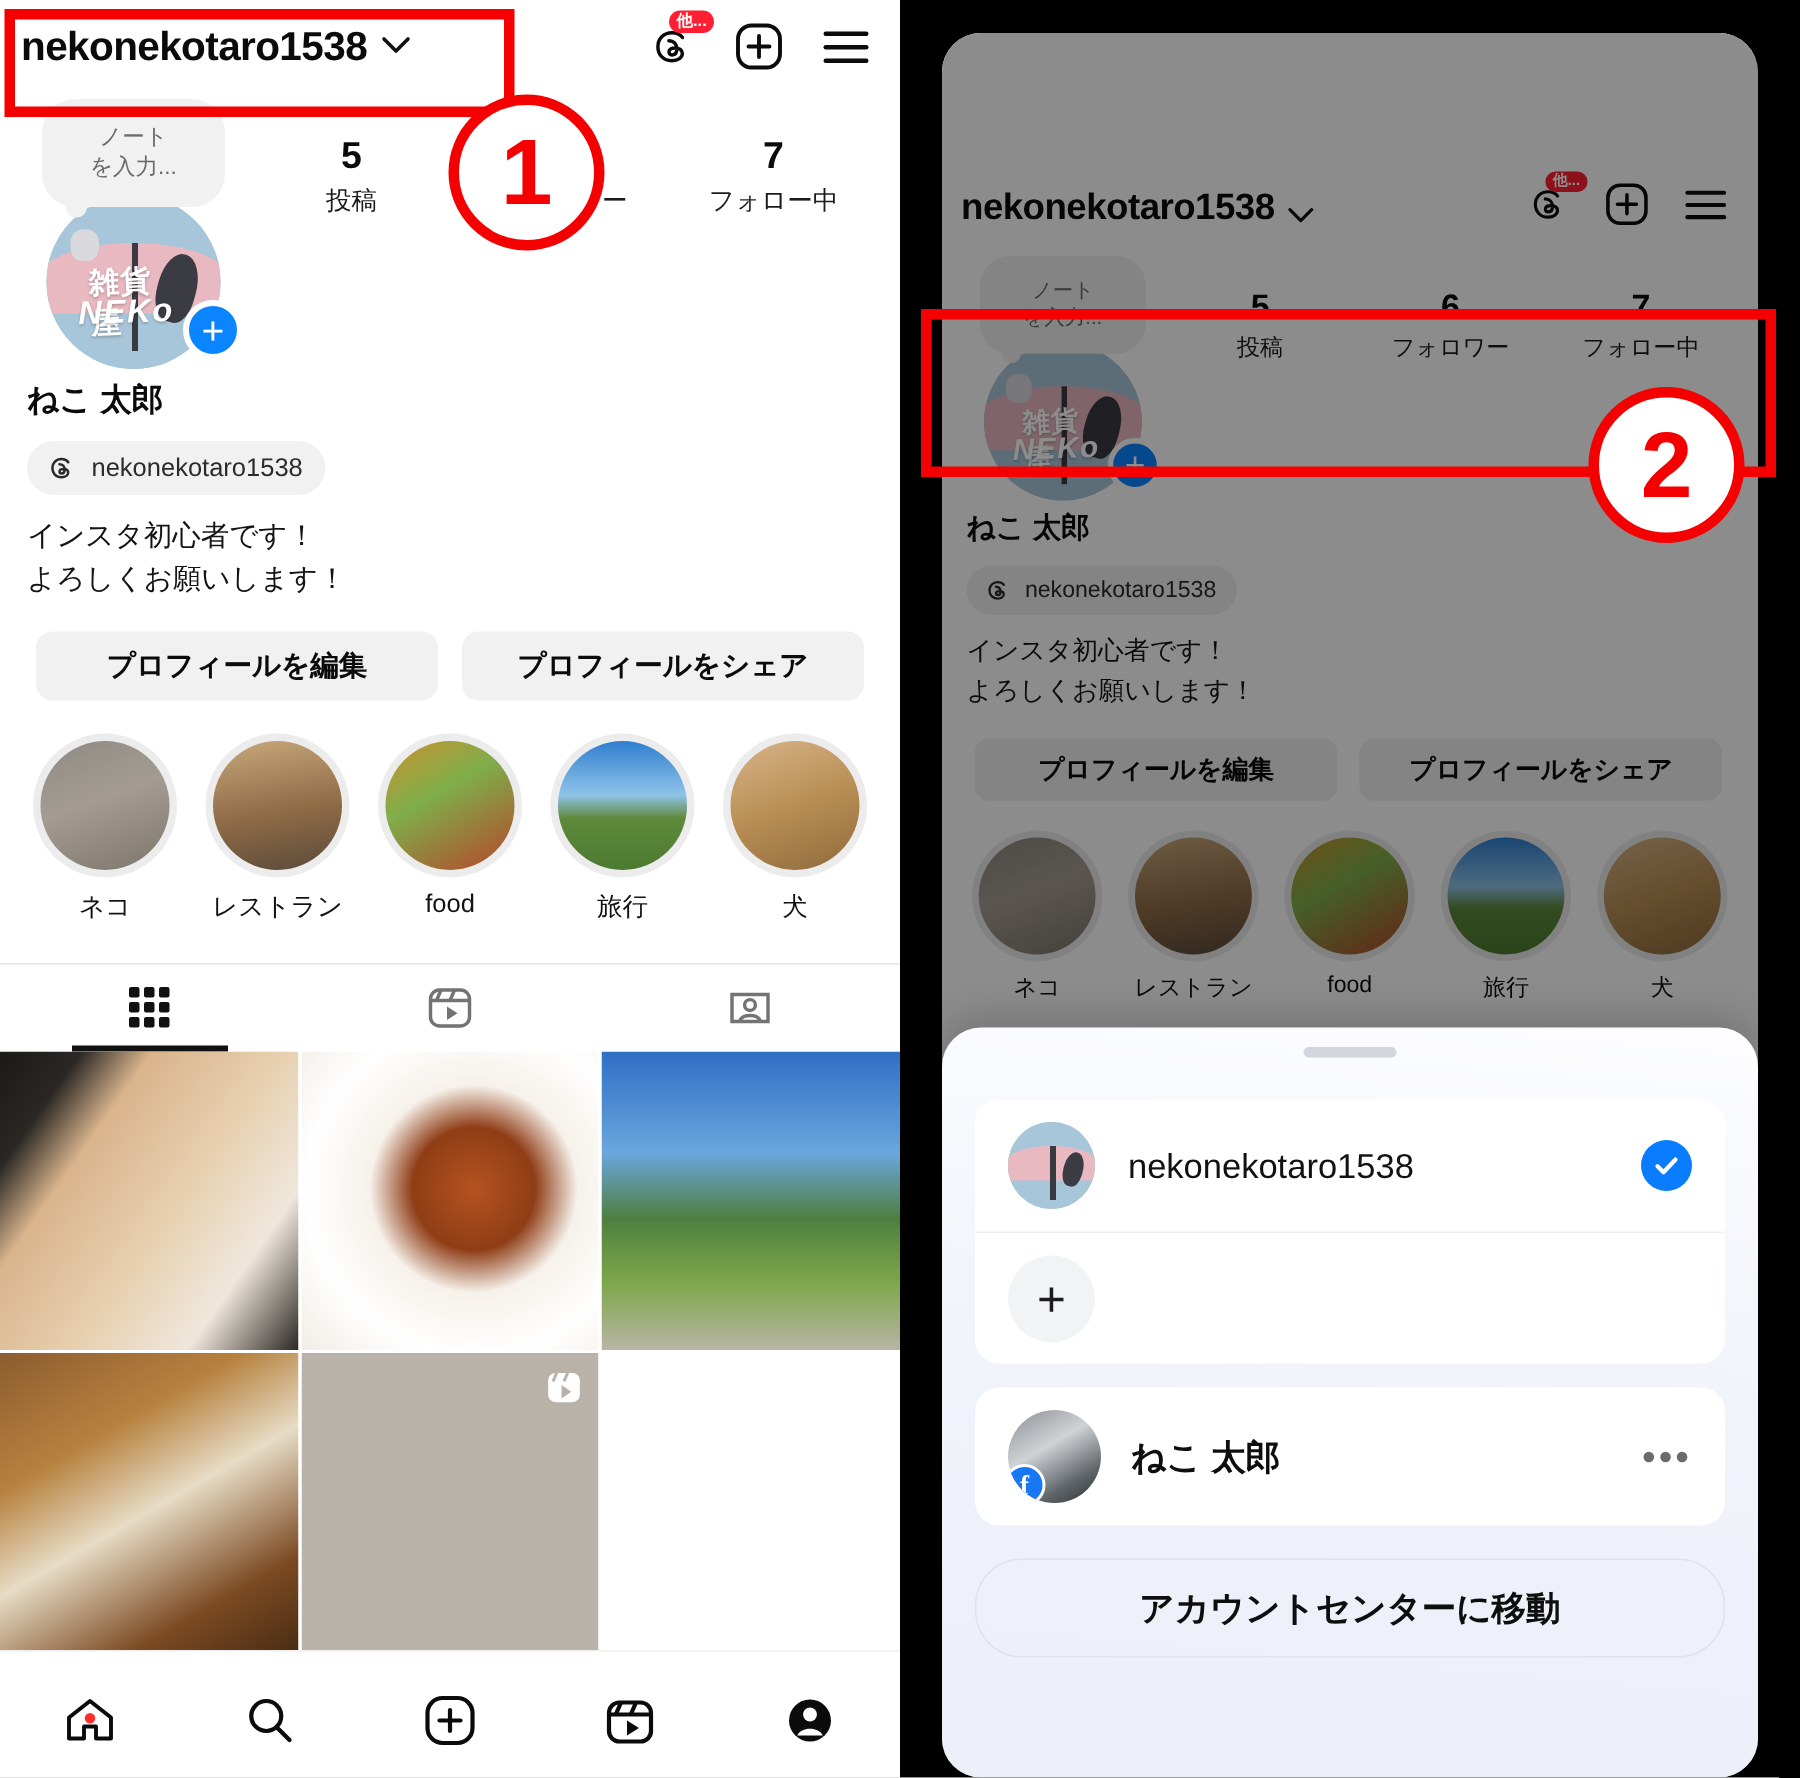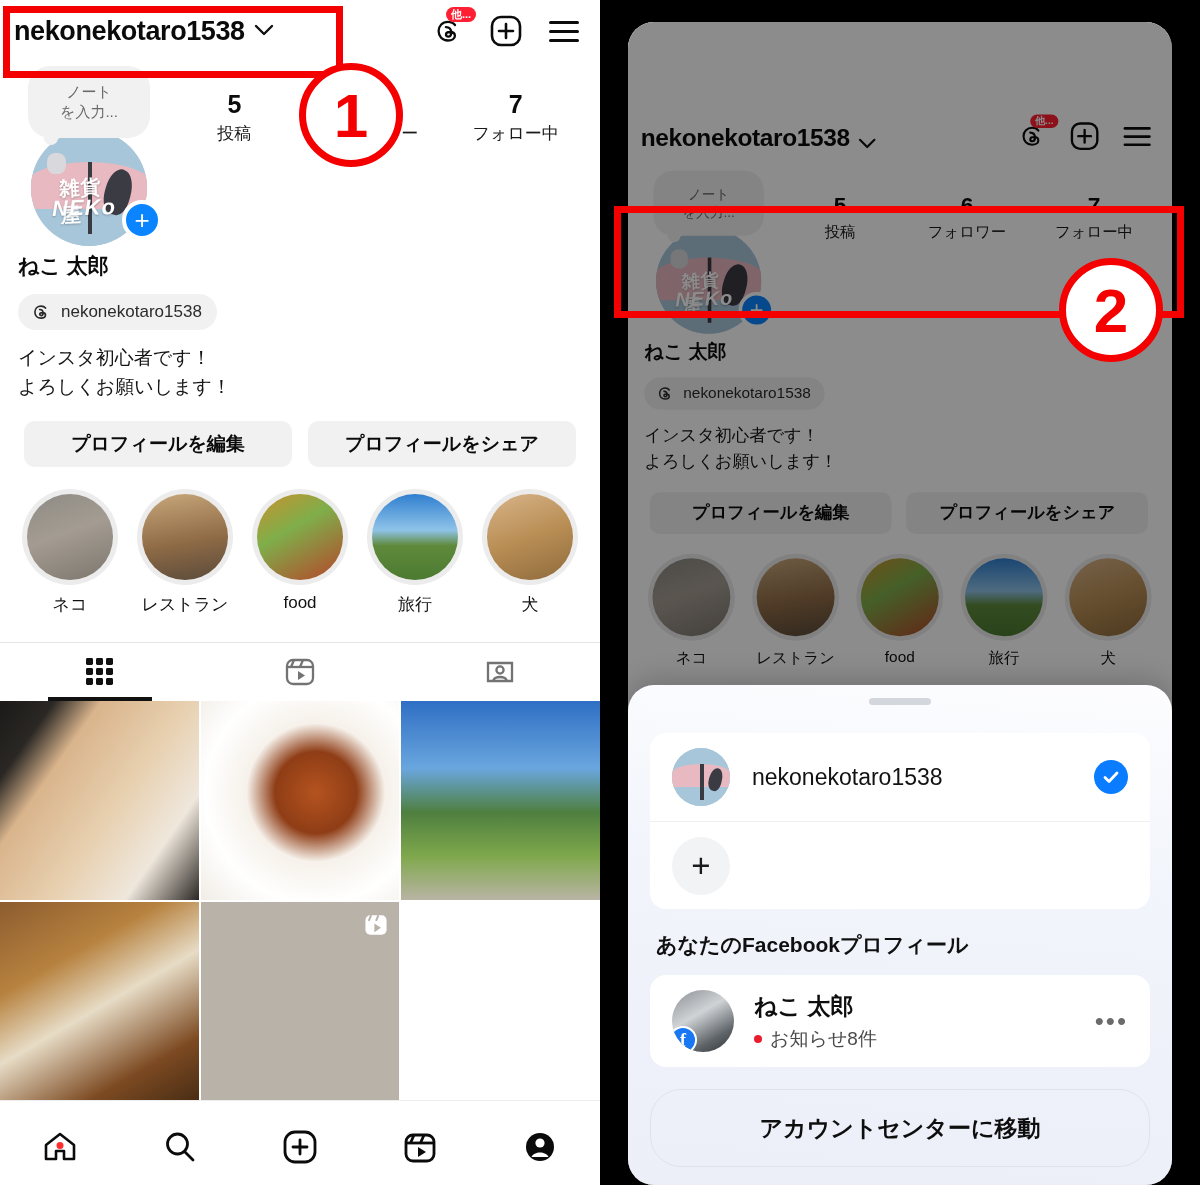--- a/index.html
+++ b/index.html
@@ -159,21 +159,21 @@
            background:linear-gradient(150deg,#8b8f93 0%, #cfd3d6 40%, #5f6468 75%, #2e3235 100%); }
   .fb-badge { position:absolute; left:-3px; bottom:-2px; width:28px; height:28px; border-radius:50%;
               background:#1877f2; border:2px solid #fff; color:#fff; font-weight:bold; font-size:18px;
               display:flex; align-items:center; justify-content:center; font-family:"Liberation Serif", serif; }
   .fb-text { margin-left:20px; flex:1; }
   .fb-name { font-size:23px; font-weight:bold; color:#0e0e0e; }
   .fb-note { font-size:19px; color:#4a4a4a; margin-top:4px; display:flex; align-items:center; gap:8px; }
   .red-dot { width:8px; height:8px; border-radius:50%; background:#e81c2e; display:inline-block; }
   .dots { color:#6b6b6b; font-size:26px; letter-spacing:2px; line-height:1; }
   .go-btn {
-    margin-top:22px; height:78px; border:1px solid #dfe2e8; border-radius:31px;
+    margin-top:22px; height:66px; border:1px solid #dfe2e8; border-radius:31px;
     display:flex; align-items:center; justify-content:center;
     font-size:23px; font-weight:bold; color:#0e0e0e; background:transparent;
   }
 
   
   .redbox { position:absolute; border:7px solid #f40000; z-index:90; }
   .circle-num {
     position:absolute; z-index:95; border:7px solid #f40000; border-radius:50%;
     background:#fff; color:#f40000; display:flex; align-items:center; justify-content:center;
     font-weight:bold; font-family:"Liberation Sans", sans-serif;
@@ -546,32 +546,27 @@
               <svg width="20" height="20" viewBox="0 0 20 20">
                   <path d="M4 10.5 L8 14.5 L16 6" stroke="#fff" stroke-width="2.8" fill="none" stroke-linecap="round" stroke-linejoin="round"></path>
                 </svg>
             </div>
           </div>
           <div class="sheet-row">
             <div class="plus-circle">+</div>
           </div>
         </div>
 
-        <div class="sheet-sub">あなたのFacebookプロフィール</div>
 
         <div class="fb-card">
           <div class="fb-av">
             <span class="fb-badge">f</span>
           </div>
           <div class="fb-text">
             <div class="fb-name">ねこ 太郎</div>
-            <div class="fb-note">
-              <span class="red-dot"></span>
-              <span>お知らせ8件</span>
-            </div>
           </div>
           <div class="dots">•••</div>
         </div>
 
         <div class="go-btn">アカウントセンターに移動</div>
       </div>
 
     </div>
 
     <div class="redbox" style="left:14px; top:206px; width:570px; height:112px;"></div>

